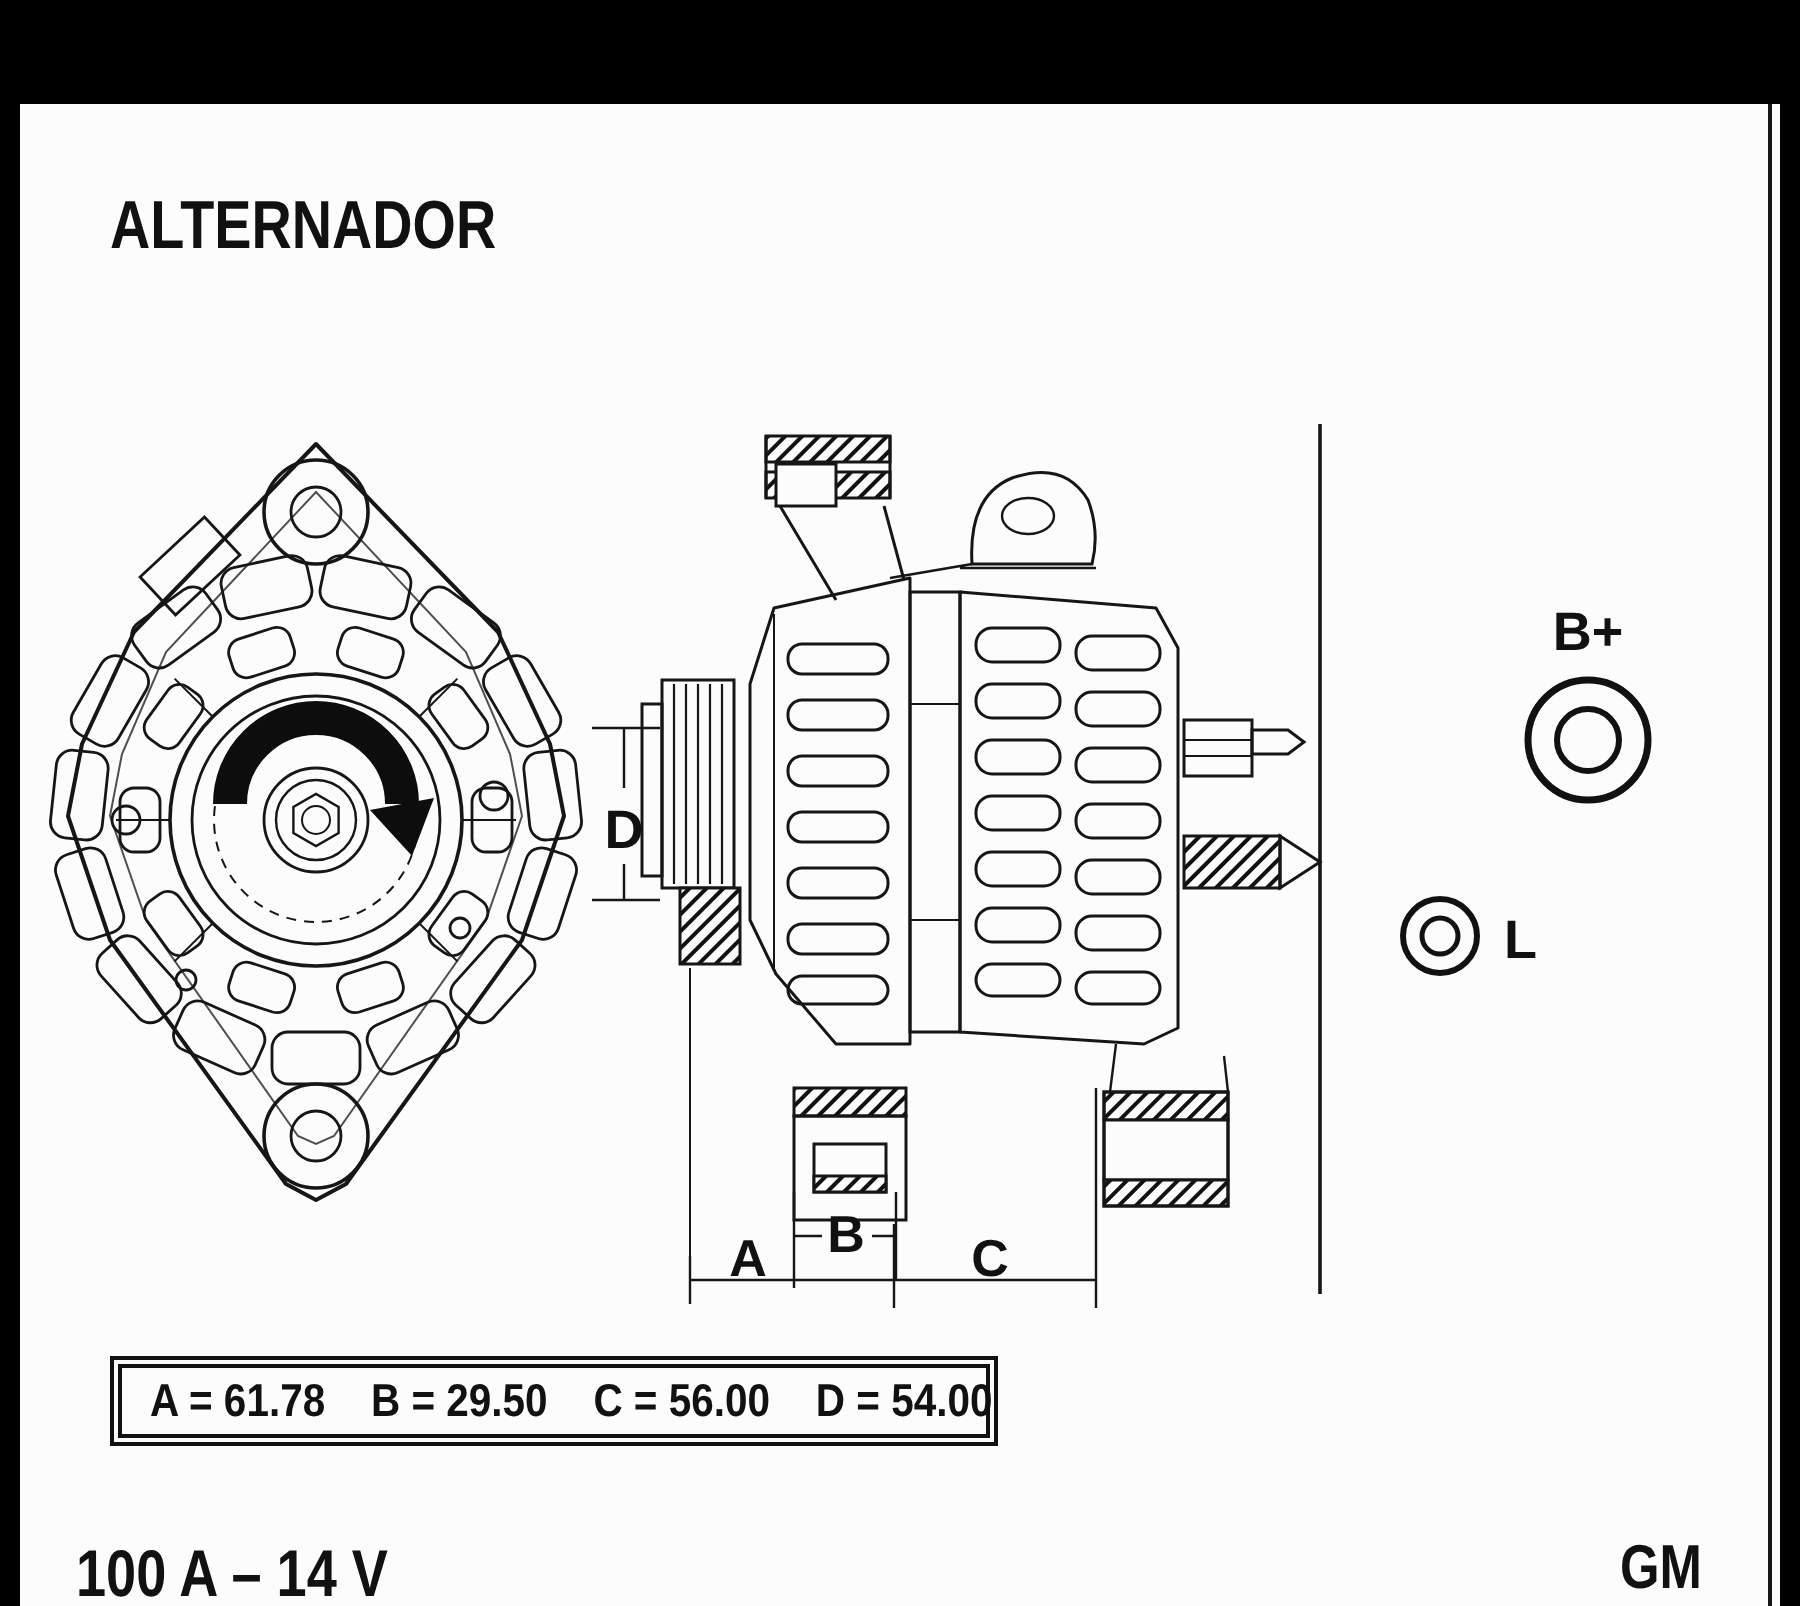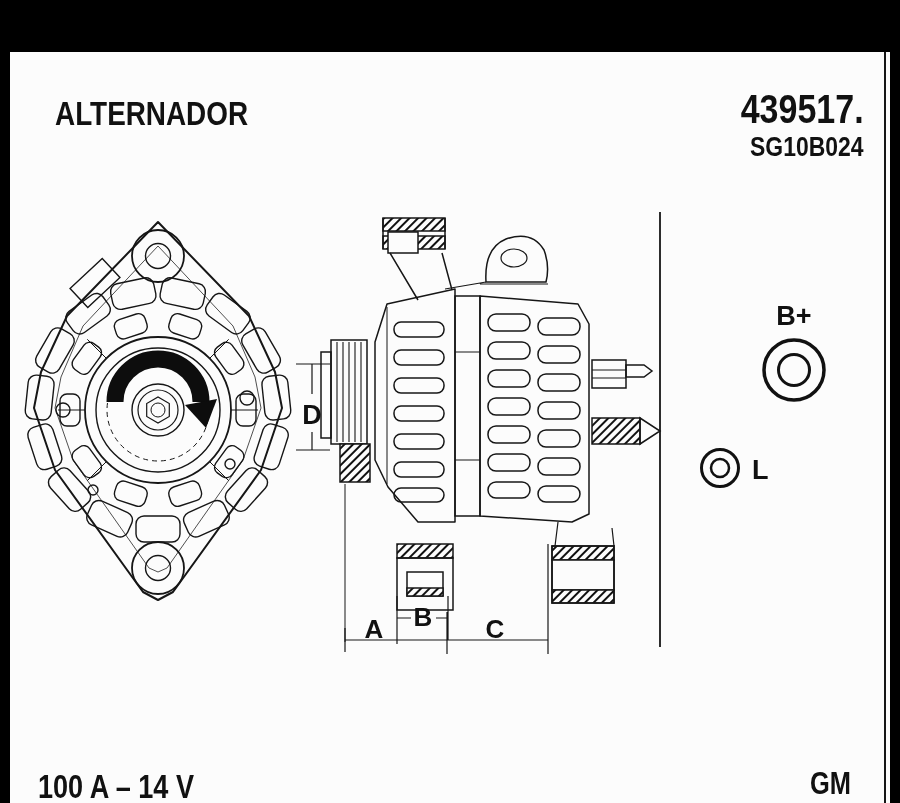--- a/index.html
+++ b/index.html
@@ -36,24 +36,20 @@
   svg text { font-family:"Liberation Sans", sans-serif; font-weight:bold; fill:#111; }
 </style>
 </head>
 <body>
 
 <div class="frame">
   <div class="paper">
 
     <div class="title ink cond">ALTERNADOR</div>
 
-    <div class="pn-block">
-      <div class="pn-number ink cond-r">439517.</div>
-      <div class="pn-code ink cond-r">SG10B024</div>
-    </div>
 
     <svg class="fv" width="275" height="400" viewBox="0 0 275 400">
       <defs>
         <rect id="fvslotO" x="111" y="66" width="44" height="26" rx="8"></rect>
         <rect id="fvslotI" x="117" y="100" width="32" height="20" rx="7"></rect>
       </defs>
       <g stroke="#161616" fill="none" stroke-width="1.4">
         <path d="M133,10 L224,104 L250,160 L257,196 L236,258 L148,380 L133,388 L118,380 L30,258 L9,196 L16,160 L42,104 Z" stroke-width="2" stroke-linejoin="round"></path>
         <path d="M133,34 L208,114 L230,165 L236,196 L218,248 L142,356 L133,360 L124,356 L48,248 L30,196 L36,165 L58,114 Z" stroke-width="1" opacity="0.75"></path>
         <rect x="48" y="58" width="44" height="26" transform="rotate(-43 70 71)"></rect>
@@ -223,19 +219,29 @@
       <text x="104" y="48" text-anchor="middle" font-size="27">B+</text>
       <g fill="none" stroke="#111">
         <circle cx="104" cy="93" r="30" stroke-width="3.5"></circle>
         <circle cx="104" cy="93" r="15.5" stroke-width="3"></circle>
         <circle cx="30" cy="191" r="18.5" stroke-width="3"></circle>
         <circle cx="30" cy="191" r="9" stroke-width="2.5"></circle>
       </g>
       <text x="62" y="202" font-size="27">L</text>
     </svg>
 
+    <div class="dims-box">
+      <div class="dims-inner">
+        <div class="dims-row ink">
+          <span>A = 61.78</span>
+          <span>B = 29.50</span>
+          <span>C = 56.00</span>
+          <span>D = 54.00</span>
+        </div>
+      </div>
+    </div>
 
     <div class="rating ink cond">100 A – 14 V</div>
     <div class="brand ink cond">GM</div>
 
     <div class="right-rule"></div>
   </div>
 </div>
 
 </body></html>

